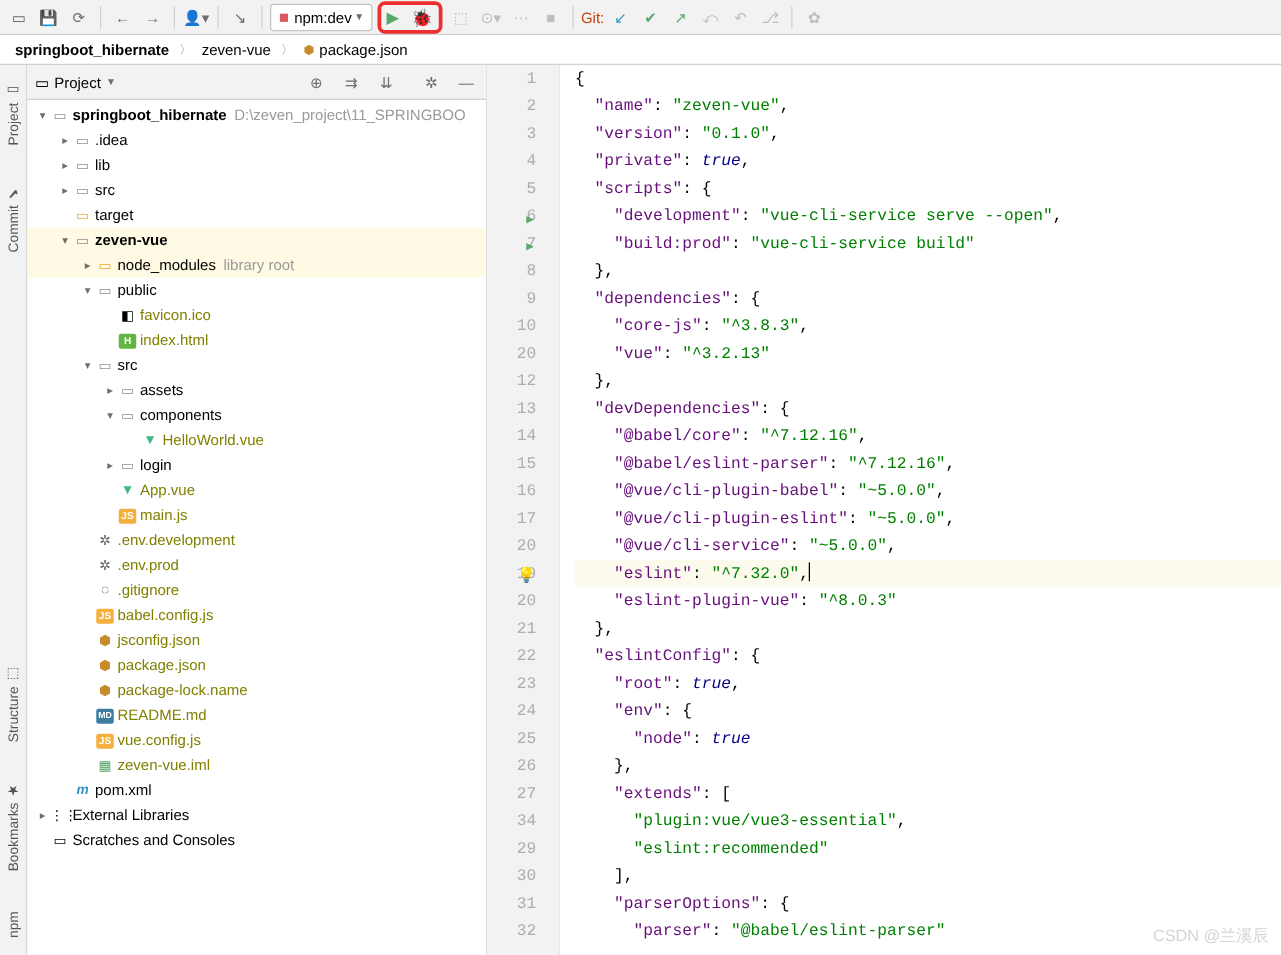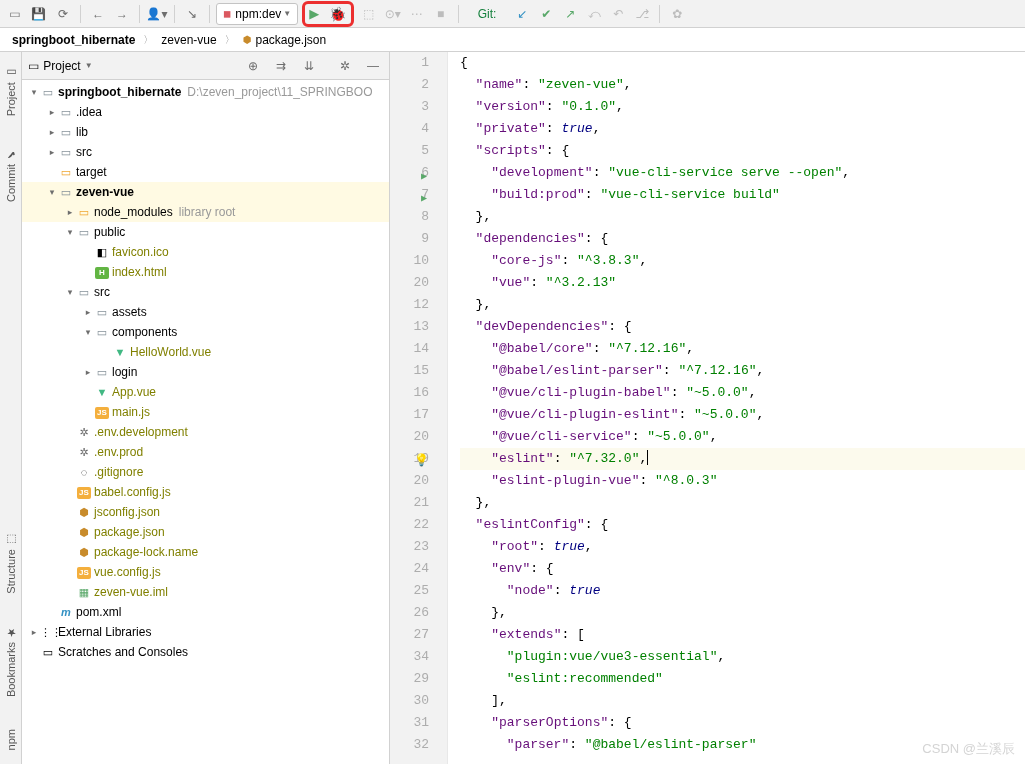--- a/index.html
+++ b/index.html
@@ -8,21 +8,21 @@
 
 .toolbar { height: 28px; background: #f2f2f2; border-bottom: 1px solid #d1d1d1; display: flex; align-items: center; padding: 0 4px; gap: 2px; }
 .toolbar .btn { width: 22px; height: 22px; display: inline-flex; align-items: center; justify-content: center; border-radius: 2px; color: #6e6e6e; }
 .toolbar .sep { width: 1px; height: 18px; background: #d1d1d1; margin: 0 4px; }
 .toolbar .run-config { display: inline-flex; align-items: center; height: 22px; border: 1px solid #c4c4c4; border-radius: 3px; padding: 0 6px; gap: 4px; background: #fff; }
 .toolbar .run-config .sq { color: #db5860; font-size: 10px; }
 .toolbar .highlight-box { border: 3px solid #ec2f2f; border-radius: 6px; padding: 0 4px; display: inline-flex; align-items: center; height: 26px; gap: 10px; margin: 0 2px; }
 .toolbar .run-icon { color: #59a869; font-size: 13px; }
 .toolbar .bug-icon { color: #59a869; font-size: 14px; }
 .toolbar .faded { color: #bdbdbd; }
-.toolbar .git-label { color: #15803d; margin: 0 13px; }
+.toolbar .git-label { color: #c2410c; margin: 0 0; }
 .toolbar .git-blue { color: #3592c4; }
 .toolbar .git-green { color: #59a869; }
 .toolbar .dropdown-arrow { font-size: 8px; color: #6e6e6e; margin-left: -2px; }
 
 
 .breadcrumb { height: 24px; background: #fff; border-bottom: 1px solid #d1d1d1; display: flex; align-items: center; padding: 0 8px; gap: 4px; }
 .breadcrumb .crumb { display: inline-flex; align-items: center; gap: 4px; padding: 2px 4px; }
 .breadcrumb .crumb.bold { font-weight: bold; }
 .breadcrumb .sep-chev { color: #888; font-size: 10px; }
 .breadcrumb .file-icon { color: #c88b2b; font-size: 10px; }
@@ -273,20 +273,25 @@
         </div>
         <div class="tree-row" style="padding-left: 42px;">
           <span class="arrow"></span>
           <span class="icon"><span style="color:#c88b2b">⬢</span></span>
           <span class="label olive">package.json</span>
         </div>
         <div class="tree-row" style="padding-left: 42px;">
           <span class="arrow"></span>
           <span class="icon"><span style="color:#c88b2b">⬢</span></span>
           <span class="label olive">package-lock.name</span>
+        </div>
+        <div class="tree-row" style="padding-left: 42px;">
+          <span class="arrow"></span>
+          <span class="icon"><span class="md-icon">MD</span></span>
+          <span class="label olive">README.md</span>
         </div>
         <div class="tree-row" style="padding-left: 42px;">
           <span class="arrow"></span>
           <span class="icon"><span class="js-icon">JS</span></span>
           <span class="label olive">vue.config.js</span>
         </div>
         <div class="tree-row" style="padding-left: 42px;">
           <span class="arrow"></span>
           <span class="icon"><span style="color:#59a869">▦</span></span>
           <span class="label olive">zeven-vue.iml</span>

